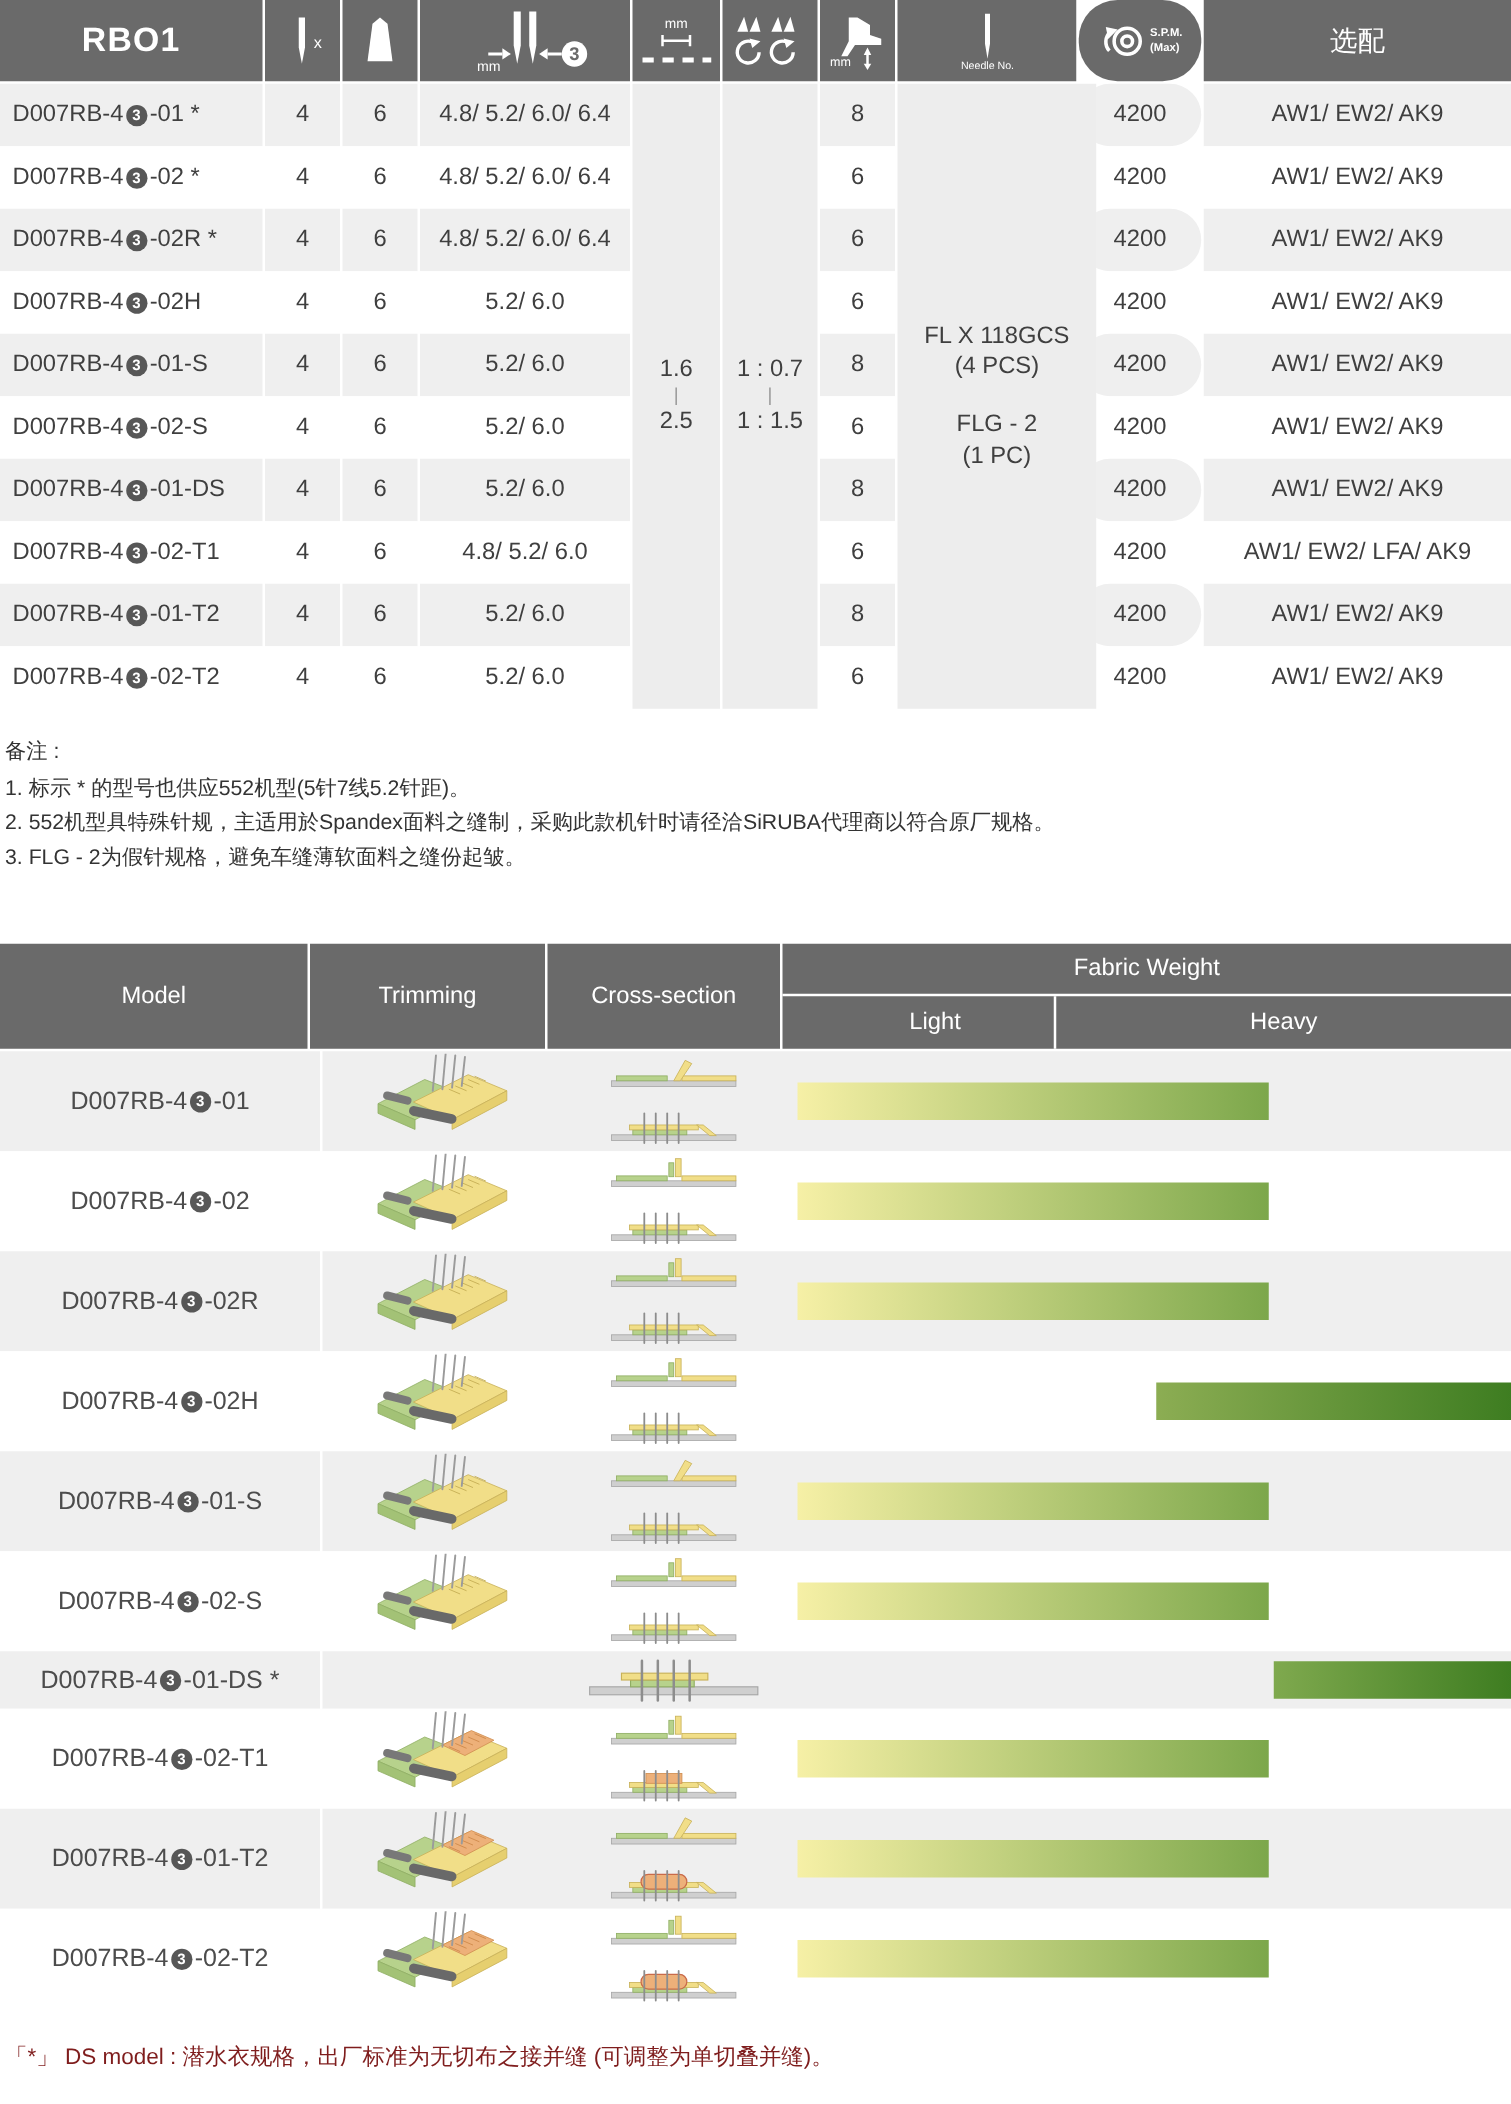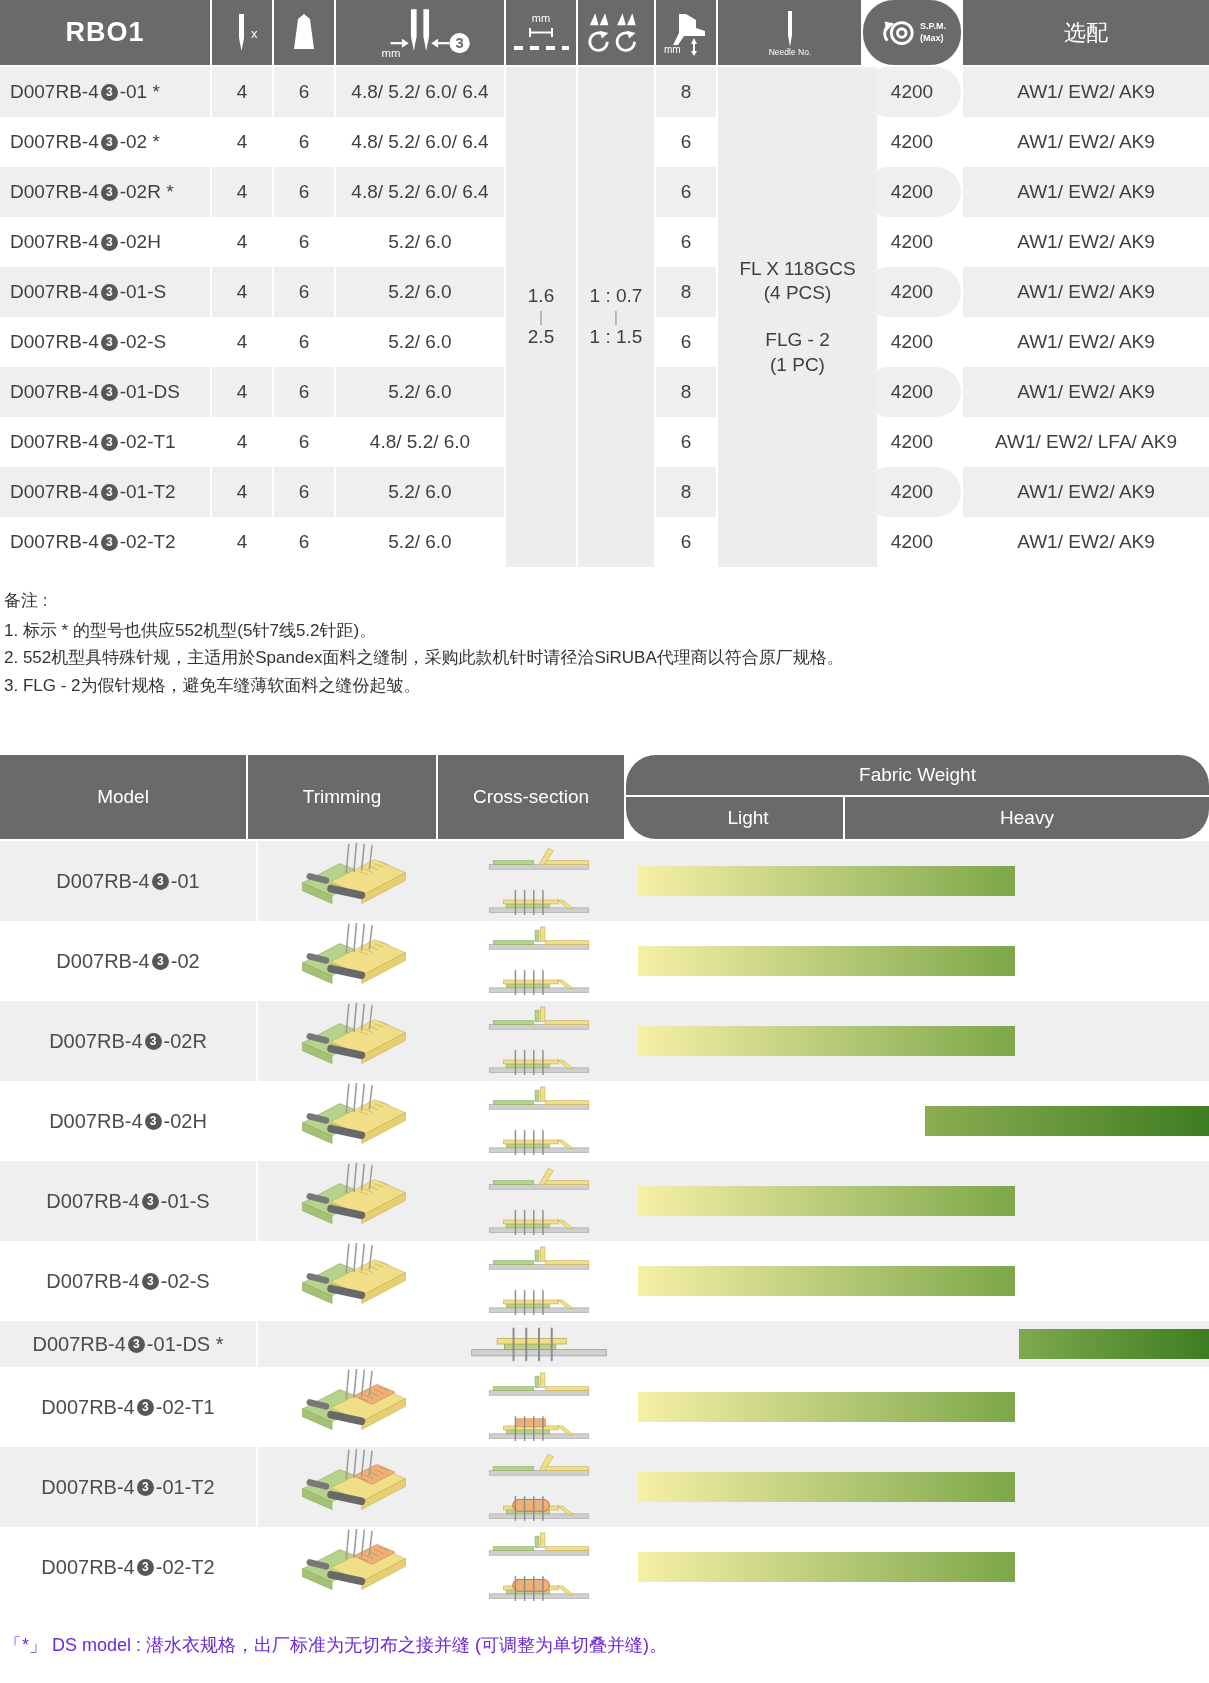--- a/index.html
+++ b/index.html
@@ -47,41 +47,41 @@
   .notes{margin:20px 0 0 4px;font-size:17px;line-height:1.62;color:#333;}
   .notes .ntitle{margin-bottom:2px;}
 
   
   .model-table{margin-top:56px;width:1209px;}
   .mhead{display:flex;height:84px;margin-bottom:2px;}
   .mh{background:#6a6a6a;color:#fff;display:flex;align-items:center;justify-content:center;font-size:19px;margin-right:2px;}
   .mcol-model{width:246px;}
   .mcol-trim{width:188px;}
   .mcol-cross{width:186px;}
-  .mcol-fabric{flex:1;margin-right:0;flex-direction:column;align-items:stretch;padding:0;border-radius:30px;}
+  .mcol-fabric{flex:1;margin-right:0;flex-direction:column;align-items:stretch;padding:0;}
   .fw-top{height:40px;border-bottom:2px solid #fff;display:flex;align-items:center;justify-content:center;}
   .fw-sub{flex:1;display:flex;padding-left:27px;}
   .fw-sub div{display:flex;align-items:center;justify-content:center;border-right:2px solid #fff;}
   .fw-sub div:last-child{border-right:0;}
   .fw-light{width:190px;}
   .fw-medium{width:192px;}
   .fw-heavy{flex:1;}
 
   .model-body{background:#fff;}
   .mrow{display:flex;height:80px;}
   .mrow.short{height:46px;}
   .mc-model{width:256px;display:flex;align-items:center;justify-content:center;font-size:20px;color:#4c4c4c;background:#fff;margin-right:2px;}
   .mc-rest{flex:1;display:flex;background:#fff;}
   .mrow.odd .mc-model,.mrow.odd .mc-rest{background:#efefef;}
   .mc-trim{width:188px;display:flex;align-items:center;justify-content:center;}
   .mc-cross{width:186px;display:flex;align-items:center;justify-content:center;}
   .mc-fabric{flex:1;position:relative;}
   .bar{position:absolute;top:50%;transform:translateY(-50%);height:30px;}
 
-  .foot{margin:26px 0 0 4px;font-size:18px;color:#6d28d9;}
+  .foot{margin:26px 0 0 4px;font-size:18px;color:#7f1d1d;}
 </style>
 </head>
 <body>
 
 <div class="page">
 
   <div class="spec-table">
     <div class="spec-head">
       <div class="hcell col-model">
         <span class="rbo-title">RBO1</span>

